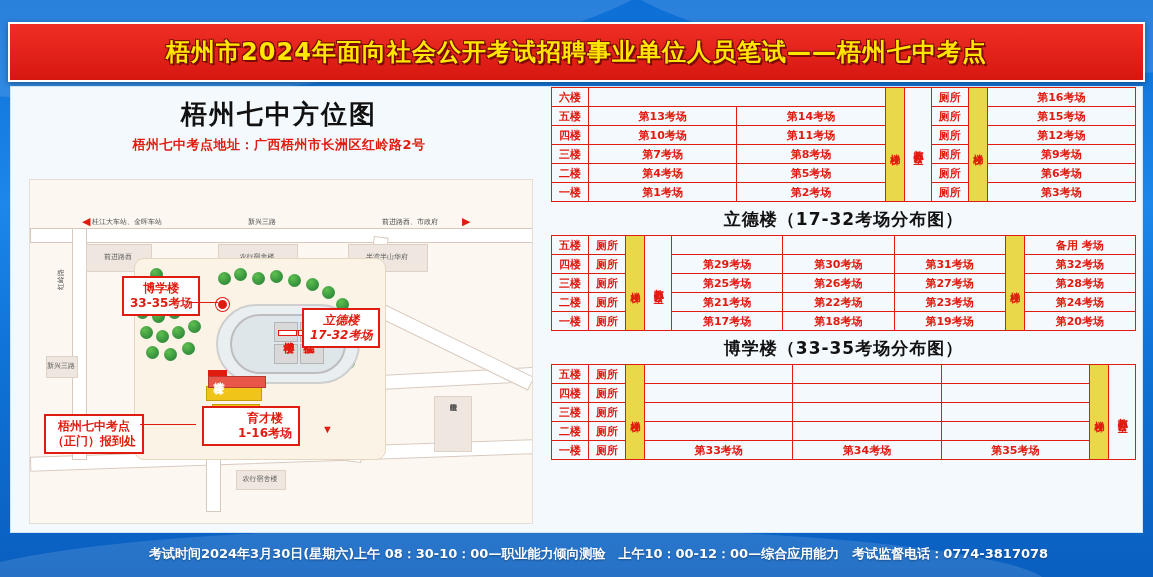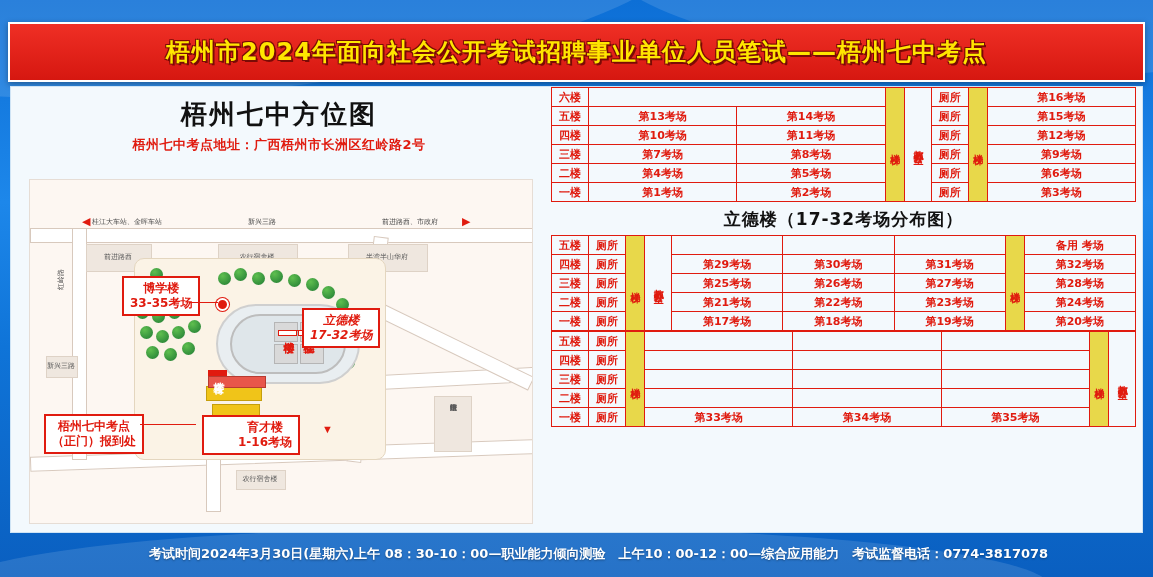--- a/index.html
+++ b/index.html
@@ -248,21 +248,21 @@
         </div>
         <div class="dot" style="left:186px;top:118px;"></div>
         <div class="leader" style="left:160px;top:122px;width:28px;"></div>
 
         <div class="callout" style="left:272px;top:128px;font-style:italic;">
           <div>立德楼</div>
           <div>17-32考场</div>
         </div>
         <div class="leader" style="left:256px;top:150px;width:18px;"></div>
 
-        <div class="callout" style="left:172px;top:235px;padding-left:34px;">
+        <div class="callout" style="left:172px;top:226px;padding-left:34px;">
           <div>育才楼</div>
           <div>1-16考场</div>
         </div>
 
         <div class="callout" style="left:14px;top:234px;">
           <div>梧州七中考点</div>
           <div>（正门）报到处</div>
         </div>
         <div class="leader" style="left:110px;top:244px;width:56px;"></div>
       </div>
@@ -361,20 +361,21 @@
           <td class="floor">一楼</td>
           <td class="wc">厕所</td>
           <td>第17考场</td>
           <td>第18考场</td>
           <td>第19考场</td>
           <td>第20考场</td>
         </tr>
       </tbody>
         </table>
 
+      <div class="sec-title">博学楼（33-35考场分布图）</div>
       <table class="grid">
         <tbody>
             <tr>
           <td class="floor">五楼</td>
           <td class="wc">厕所</td>
           <td class="stair" rowspan="5"><span class="vtxt">楼梯</span></td>
           <td></td>
           <td></td>
           <td></td>
           <td class="stair" rowspan="5"><span class="vtxt">楼梯</span></td>

